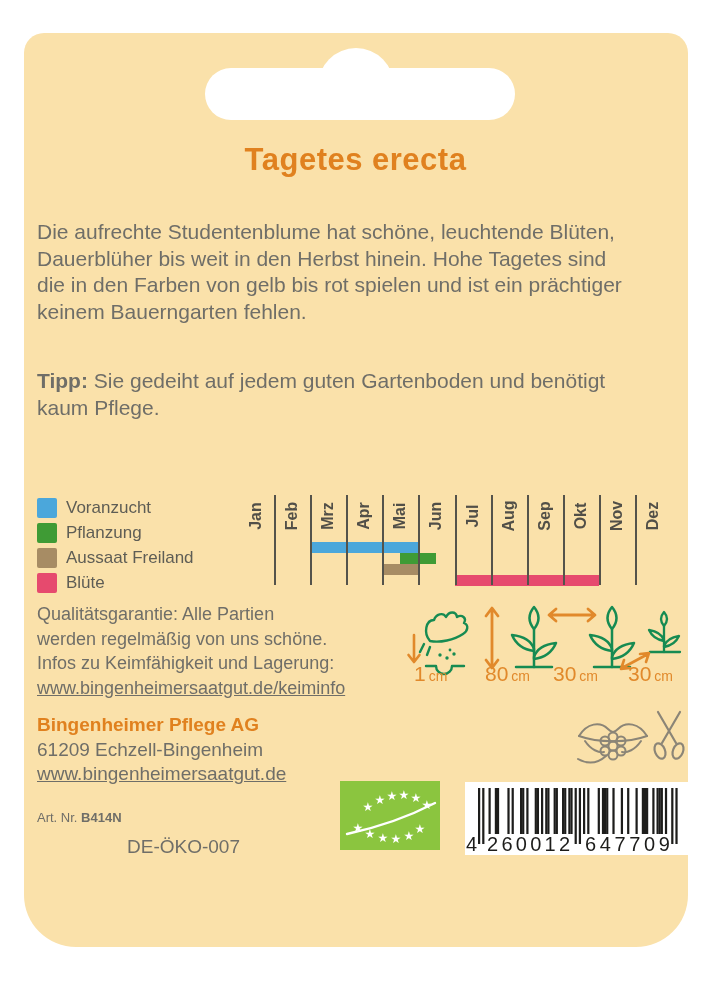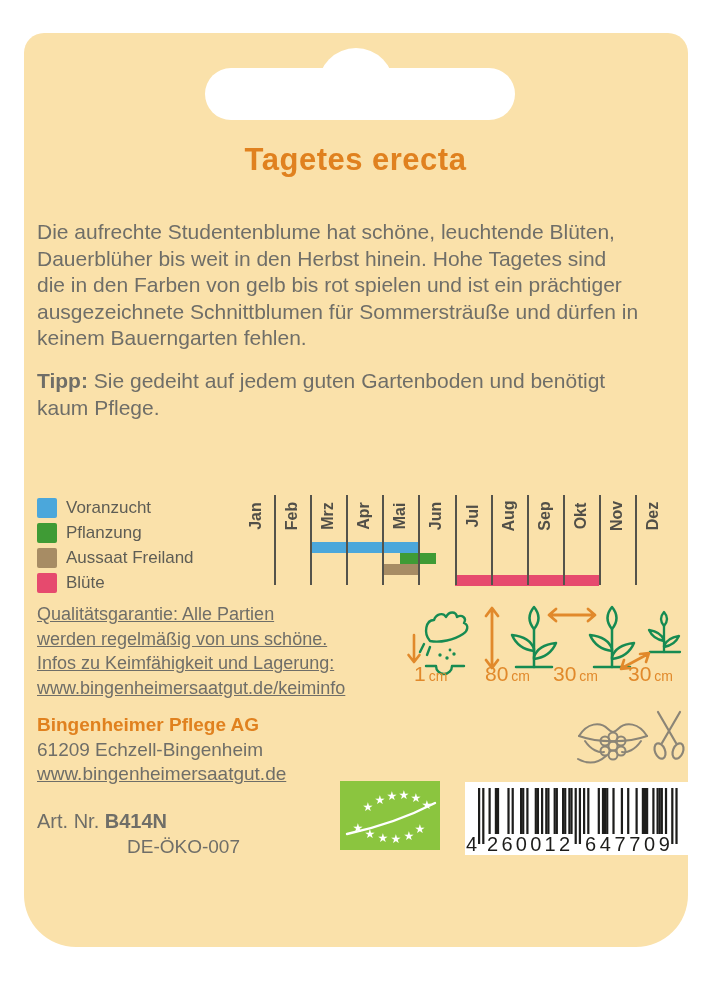--- a/index.html
+++ b/index.html
@@ -14,27 +14,27 @@
   .desc{position:absolute;left:37px;top:219px;font-size:21px;line-height:26.6px;white-space:nowrap;}
   .tip{position:absolute;left:37px;top:367px;font-size:21px;line-height:27px;white-space:nowrap;}
   .tip b{font-weight:bold;}
   .legend-item{position:absolute;left:37px;height:20px;display:flex;align-items:flex-start;gap:9px;
         font-size:17px;color:#5e5d55;white-space:nowrap;}
   .swatch{width:20px;height:20px;border-radius:2px;flex:0 0 auto;}
   .cal-line{position:absolute;width:2px;background:var(--line);}
   .cal-bar{position:absolute;}
   .month-label{position:absolute;transform:translate(-50%,-50%) rotate(-90deg);
         font-size:16px;font-weight:bold;color:#514f48;white-space:nowrap;}
-  .quality{position:absolute;left:37px;top:602px;font-size:18px;line-height:24.5px;white-space:nowrap;text-decoration:underline;}
+  .quality{position:absolute;left:37px;top:602px;font-size:18px;line-height:24.5px;white-space:nowrap;}
   .u{text-decoration:underline;}
   .spec-label{position:absolute;color:var(--iorange);font-size:21px;white-space:nowrap;}
   .spec-label .unit{font-size:14px;margin-left:3px;}
   .company{position:absolute;left:37px;top:713px;font-size:19px;line-height:24.5px;white-space:nowrap;}
   .company .name{color:var(--orange);font-weight:bold;}
-  .artno{position:absolute;left:37px;top:810px;font-size:20px;white-space:nowrap;}
+  .artno{position:absolute;left:37px;top:810px;font-size:13px;white-space:nowrap;}
   .artno b{font-weight:bold;}
   .eco{position:absolute;left:127px;top:836px;font-size:19px;white-space:nowrap;}
   .bc-box{position:absolute;left:465px;top:782px;width:225px;height:73px;background:#fff;}
   .bc-digit,.bc-group{position:absolute;top:833px;font-size:20px;color:#1d1d1b;}
   .bc-group{display:flex;justify-content:space-between;}
   svg{position:absolute;overflow:visible;}
 </style>
 </head>
 <body>
 
@@ -44,21 +44,20 @@
     <div class="hole-pill"></div>
     <div class="hole-bump"></div>
   </div>
 
   <div class="title">Tagetes erecta</div>
 
   <div class="desc">
     <div>Die aufrechte Studentenblume hat schöne, leuchtende Blüten,</div>
     <div>Dauerblüher bis weit in den Herbst hinein. Hohe Tagetes sind</div>
     <div>die in den Farben von gelb bis rot spielen und ist ein prächtiger</div>
-    <div>ausgezeichnete Schnittblumen für Sommersträuße und dürfen in</div>
     <div>keinem Bauerngarten fehlen.</div>
   </div>
 
   <div class="tip">
     <div><b>Tipp:</b><span> Sie gedeiht auf jedem guten Gartenboden und benötigt</span></div>
     <div>kaum Pflege.</div>
   </div>
 
   <div id="chart-layer">
       <div class="legend-item" style="top: 498px;">

